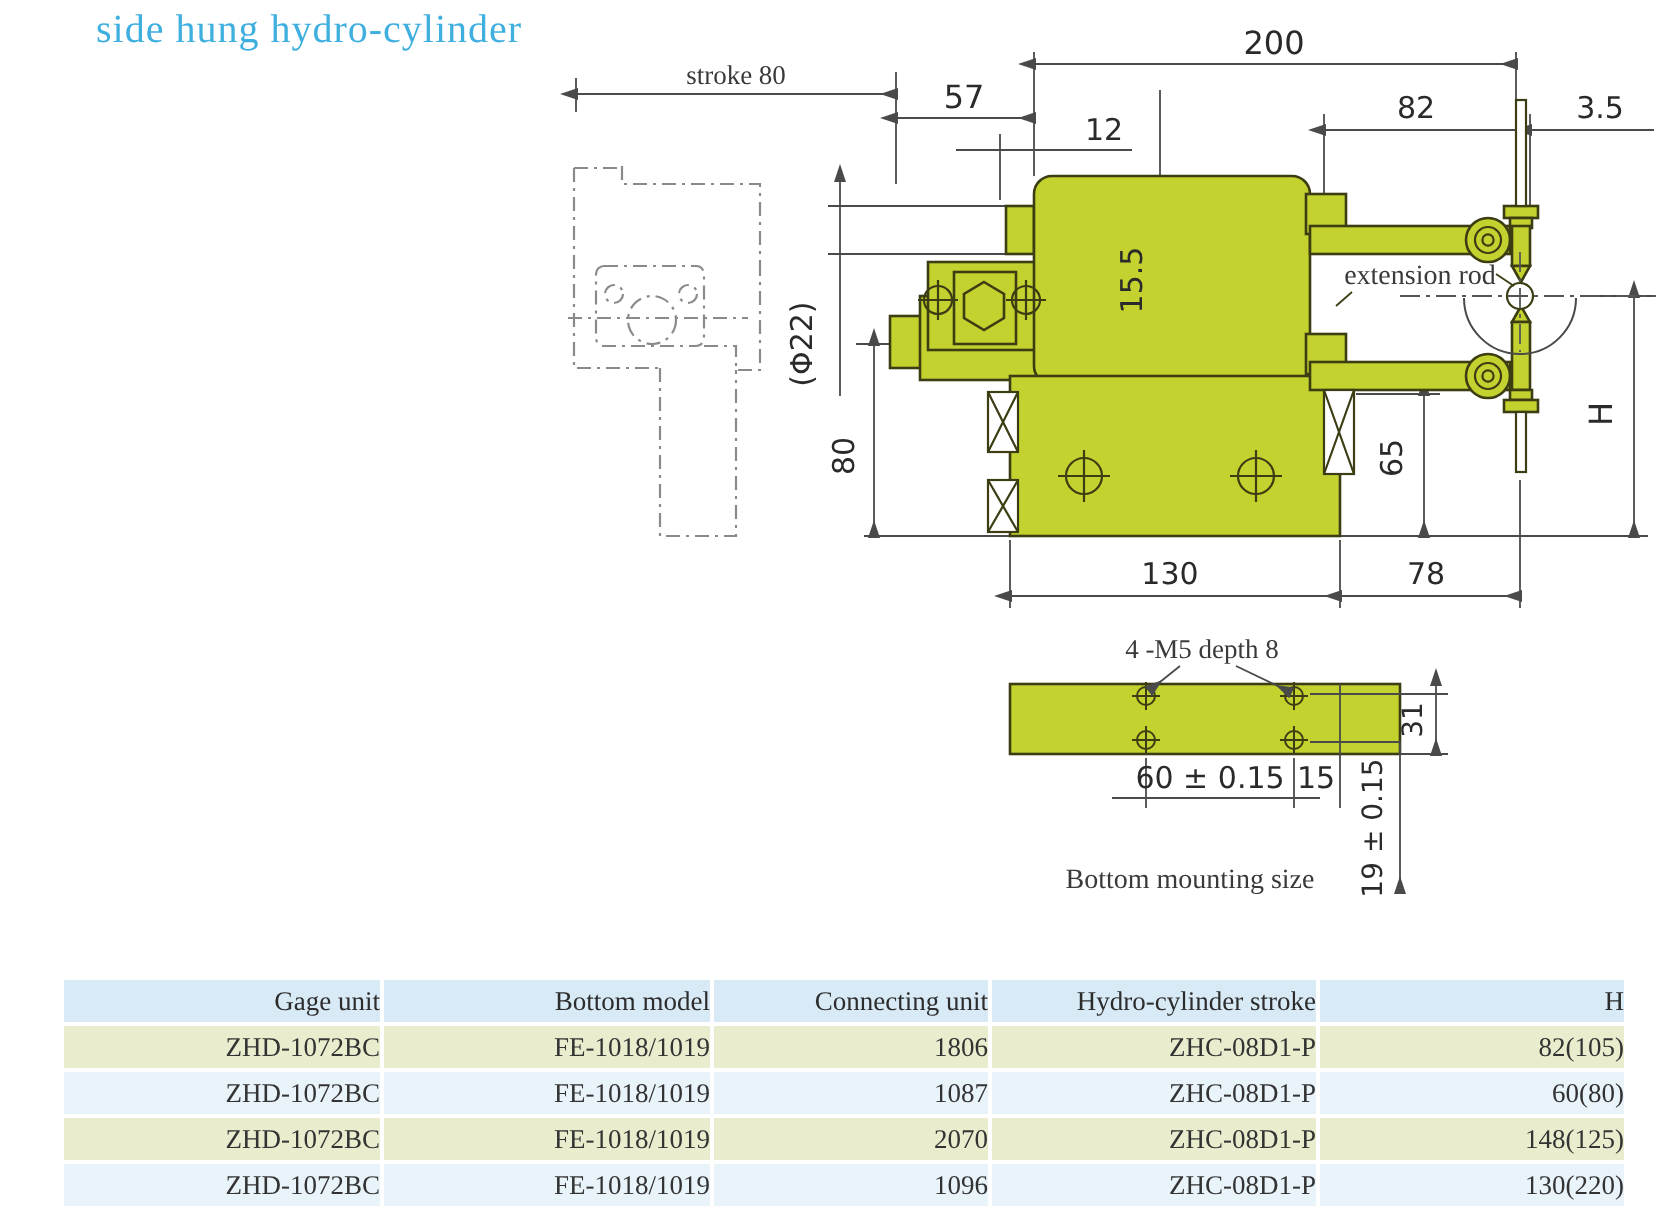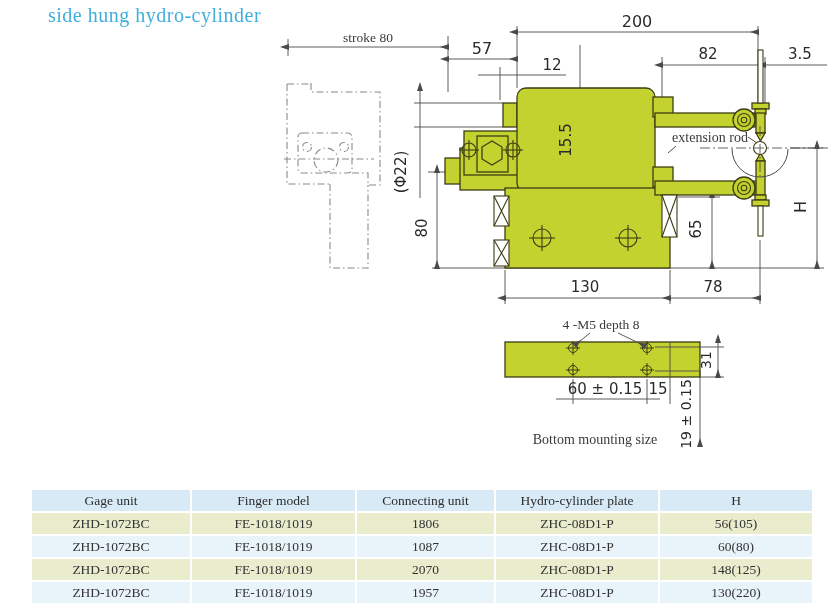--- a/index.html
+++ b/index.html
@@ -3,21 +3,21 @@
 <meta charset="utf-8">
 <style>
   html,body{margin:0;padding:0;background:#ffffff;width:835px;height:615px;overflow:hidden;
     font-family:"Liberation Serif",serif;}
   .page{position:relative;width:835px;height:484px;background:#fff;padding-left:11px;}
   .title{position:absolute;left:48px;top:4px;font-size:20px;color:#3fafdf;font-family:"Liberation Serif",serif;letter-spacing:.5px;}
   svg{position:absolute;left:0;top:0;}
   svg text{font-family:"DejaVu Sans",sans-serif;fill:#2a2a2a;}
   svg text.ser{font-family:"Liberation Serif",serif;fill:#3a3a3a;}
   .spec-table{position:absolute;left:30px;top:488px;width:778px;border-collapse:separate;border-spacing:2px 2px;table-layout:fixed;}
-  .spec-table td{height:21px;text-align:center;vertical-align:middle;font-size:13.5px;color:#333;
+  .spec-table td{height:21px;text-align:right;vertical-align:middle;font-size:13.5px;color:#333;
     font-family:"Liberation Serif",serif;padding:0;}
   .spec-table tr.hdr td{background:#d8eaf6;color:#2c2c2c;}
   .spec-table tr.rg td{background:#e9eccd;}
   .spec-table tr.rb td{background:#e9f3fa;}
 </style>
 </head>
 <body>
 
 <div class="page">
 
@@ -229,49 +229,49 @@
     <colgroup>
       <col style="width:158px">
         <col style="width:163px">
         <col style="width:137px">
         <col style="width:162px">
         <col style="width:152px">
     </colgroup>
     <tbody>
         <tr class="hdr">
       <td>Gage unit</td>
-      <td>Finger model</td>
+      <td>Bottom model</td>
       <td>Connecting unit</td>
-      <td>Hydro-cylinder plate</td>
+      <td>Hydro-cylinder stroke</td>
       <td>H</td>
     </tr>
     <tr class="rg">
       <td>ZHD-1072BC</td>
       <td>FE-1018/1019</td>
       <td>1806</td>
       <td>ZHC-08D1-P</td>
-      <td>56(105)</td>
+      <td>82(105)</td>
     </tr>
     <tr class="rb">
       <td>ZHD-1072BC</td>
       <td>FE-1018/1019</td>
       <td>1087</td>
       <td>ZHC-08D1-P</td>
       <td>60(80)</td>
     </tr>
     <tr class="rg">
       <td>ZHD-1072BC</td>
       <td>FE-1018/1019</td>
       <td>2070</td>
       <td>ZHC-08D1-P</td>
       <td>148(125)</td>
     </tr>
     <tr class="rb">
       <td>ZHD-1072BC</td>
       <td>FE-1018/1019</td>
-      <td>1957</td>
+      <td>1096</td>
       <td>ZHC-08D1-P</td>
       <td>130(220)</td>
     </tr>
   </tbody>
     </table>
 
 </div>
 
 </body></html>

